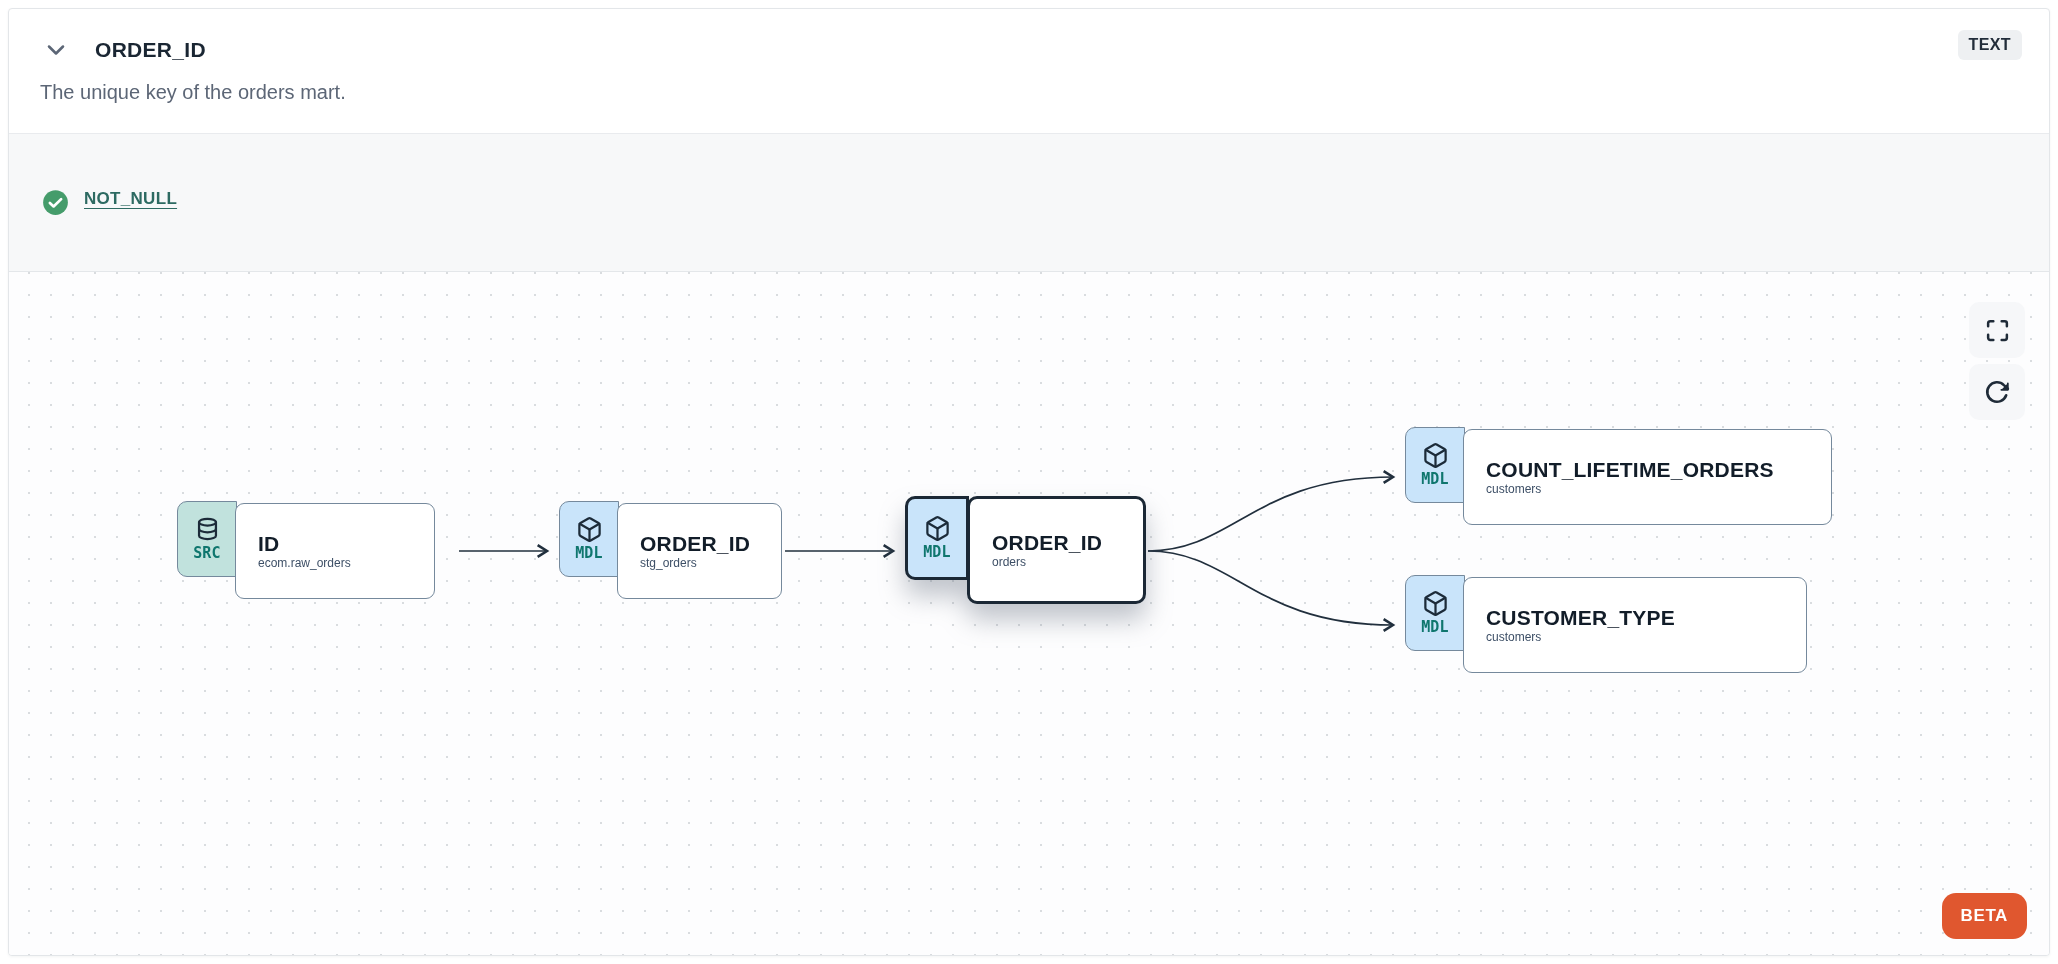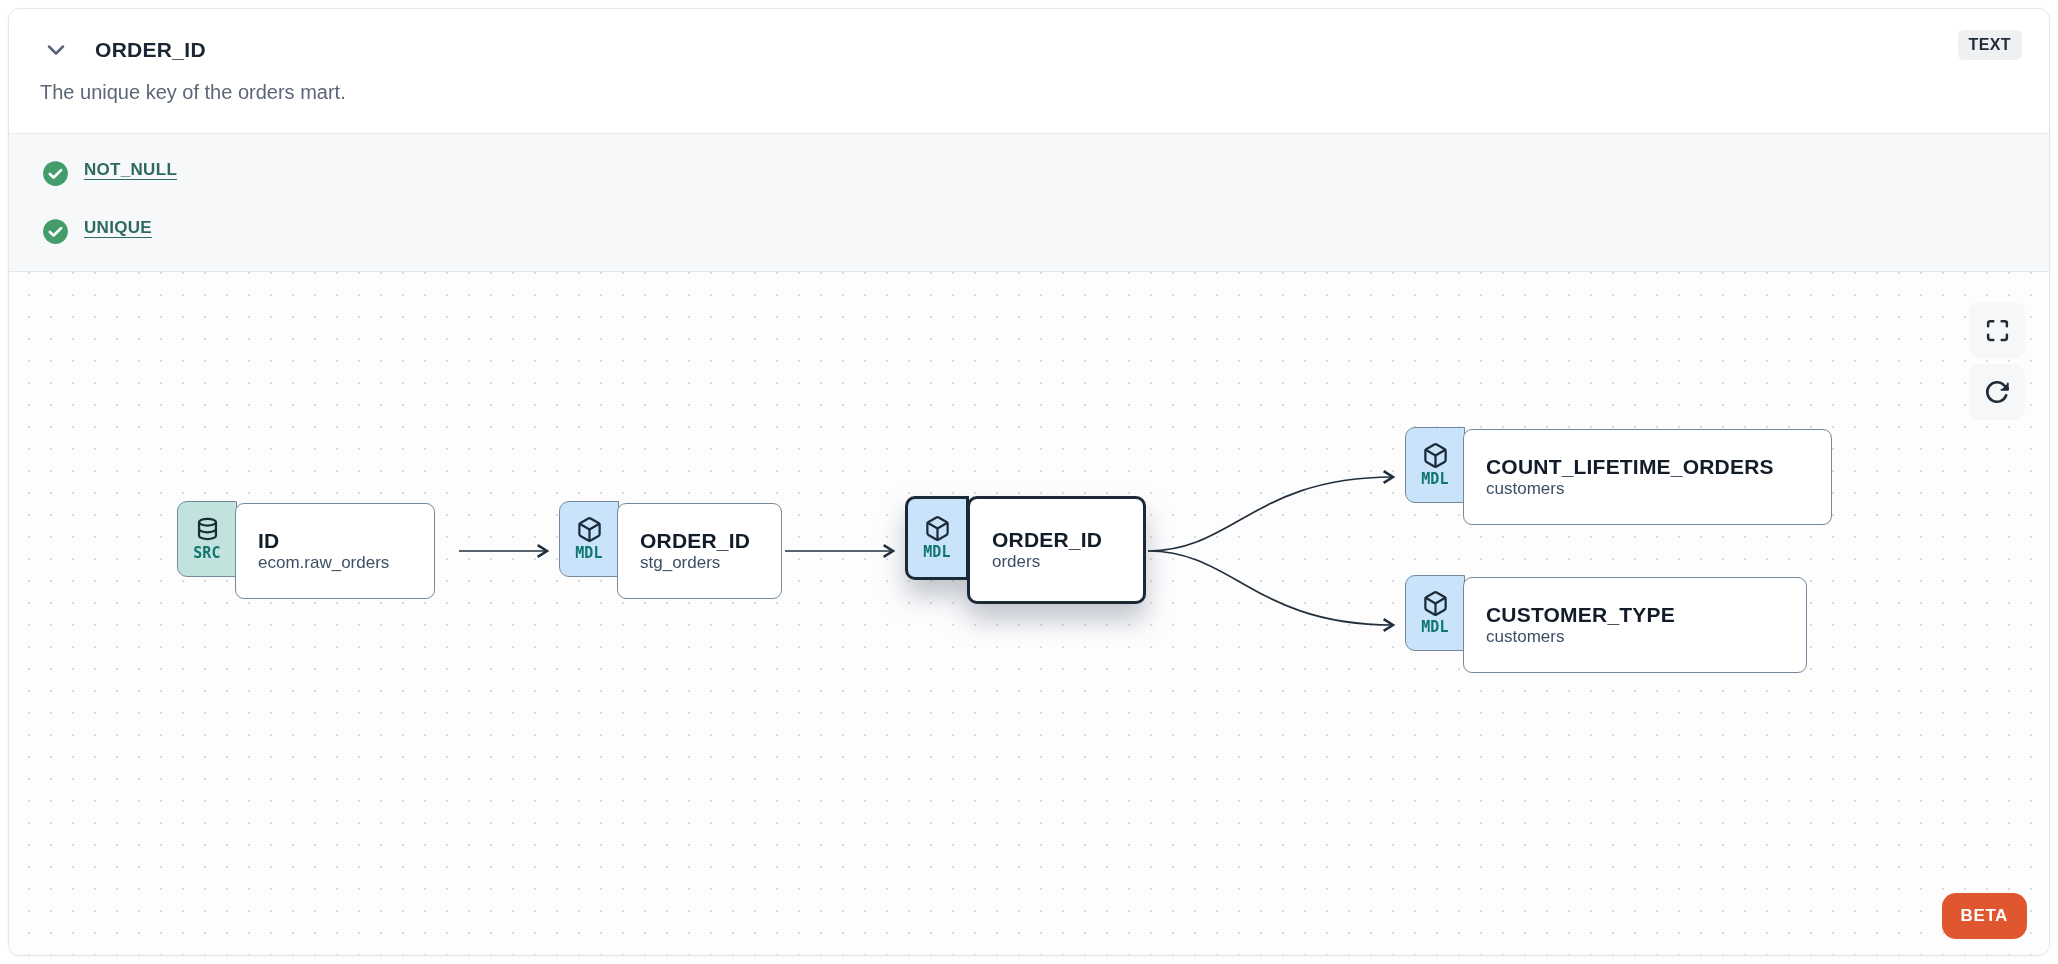--- a/index.html
+++ b/index.html
@@ -6,21 +6,21 @@
   html, body {
     width: 2058px; height: 964px;
     background: #ffffff;
     font-family: "Liberation Sans", "DejaVu Sans", sans-serif;
     overflow: hidden;
   }
   .card {
     position: absolute; left: 8px; top: 8px; right: 8px; bottom: 8px;
     background: #ffffff;
     border: 1px solid #e3e6e9;
-    border-radius: 12px;
+    border-radius: 4px;
     box-shadow: 0 1px 3px rgba(20,30,40,0.05);
     overflow: hidden;
     padding-left: 18px;
   }
   
   .top { position: absolute; left: 0; top: 0; right: 0; height: 124px; }
   .title-row { display: flex; align-items: center; gap: 24px; padding: 26px 0 0 32px; }
   .chev-btn { background: none; border: none; cursor: pointer; width: 30px; height: 30px;
     display: flex; align-items: center; justify-content: center; color: #5c6676; }
   .page-title { font-size: 21px; font-weight: 700; color: var(--title-color,#1a2633); letter-spacing: 0.3px; }
@@ -67,21 +67,21 @@
   .nbadge.mdl { background: var(--mdl-badge-bg,#c9e4fa); }
   .badge-label { font-family: "DejaVu Sans Mono", "Liberation Mono", monospace;
     font-size: 15px; font-weight: 700; letter-spacing: 0.2px; }
   .ncard {
     margin-left: -2px; margin-top: 2px; height: 96px; z-index: 2;
     background: #ffffff; border: 1px solid var(--node-border,#75899c); border-radius: 9px;
     display: flex; flex-direction: column; justify-content: center; 
     padding: 0 22px;
   }
   .ntitle { font-size: 21px; font-weight: 600; color: #121d29; letter-spacing: 0.2px; white-space: nowrap; }
-  .nsub { font-size: 17px; color: #3d4f66; white-space: nowrap; }
+  .nsub { font-size: 12px; color: #3d4f66; white-space: nowrap; }
   .node.selected { filter: drop-shadow(0 16px 13px rgba(95,106,120,0.38)); }
   .node.selected .nbadge {
     width: 64px; height: 84px; border: 3px solid var(--selected-border,#1b2835); border-radius: 10px 0 0 10px;
   }
   .node.selected .ncard {
     height: 108px; margin-top: 0; border: 3px solid var(--selected-border,#1b2835); border-radius: 10px;
   }
   
   .canvas-controls { position: absolute; top: 30px; right: 24px; display: flex; flex-direction: column; gap: 6px; }
   .ctrl-btn {
@@ -114,27 +114,20 @@
     <div class="description">The unique key of the orders mart.</div>
   </div>
 
   <div class="tests">
     <div class="test-row">
       <svg width="27" height="27" viewBox="0 0 24 24">
         <circle cx="12" cy="12" r="11" fill="var(--check-green,#459c6b)"></circle>
         <path d="M7 12.4l3.3 3.1L17 9" fill="none" stroke="#ffffff" stroke-width="2.4" stroke-linecap="round" stroke-linejoin="round"></path>
       </svg>
       <a class="test-link">NOT_NULL</a>
-    </div>
-    <div class="test-row">
-      <svg width="27" height="27" viewBox="0 0 24 24">
-        <circle cx="12" cy="12" r="11" fill="var(--check-green,#459c6b)"></circle>
-        <path d="M7 12.4l3.3 3.1L17 9" fill="none" stroke="#ffffff" stroke-width="2.4" stroke-linecap="round" stroke-linejoin="round"></path>
-      </svg>
-      <a class="test-link">UNIQUE</a>
     </div>
   </div>
 
   <div class="canvas">
 
     <svg class="edges" width="2040" height="683">
       <defs>
         <marker id="arrow" markerWidth="10" markerHeight="10" refX="6.5" refY="4.5" orient="auto">
           <path d="M1,1 L6.5,4.5 L1,8" fill="none" stroke="var(--edge-color,#212f3d)" stroke-width="1.5"></path>
         </marker>

